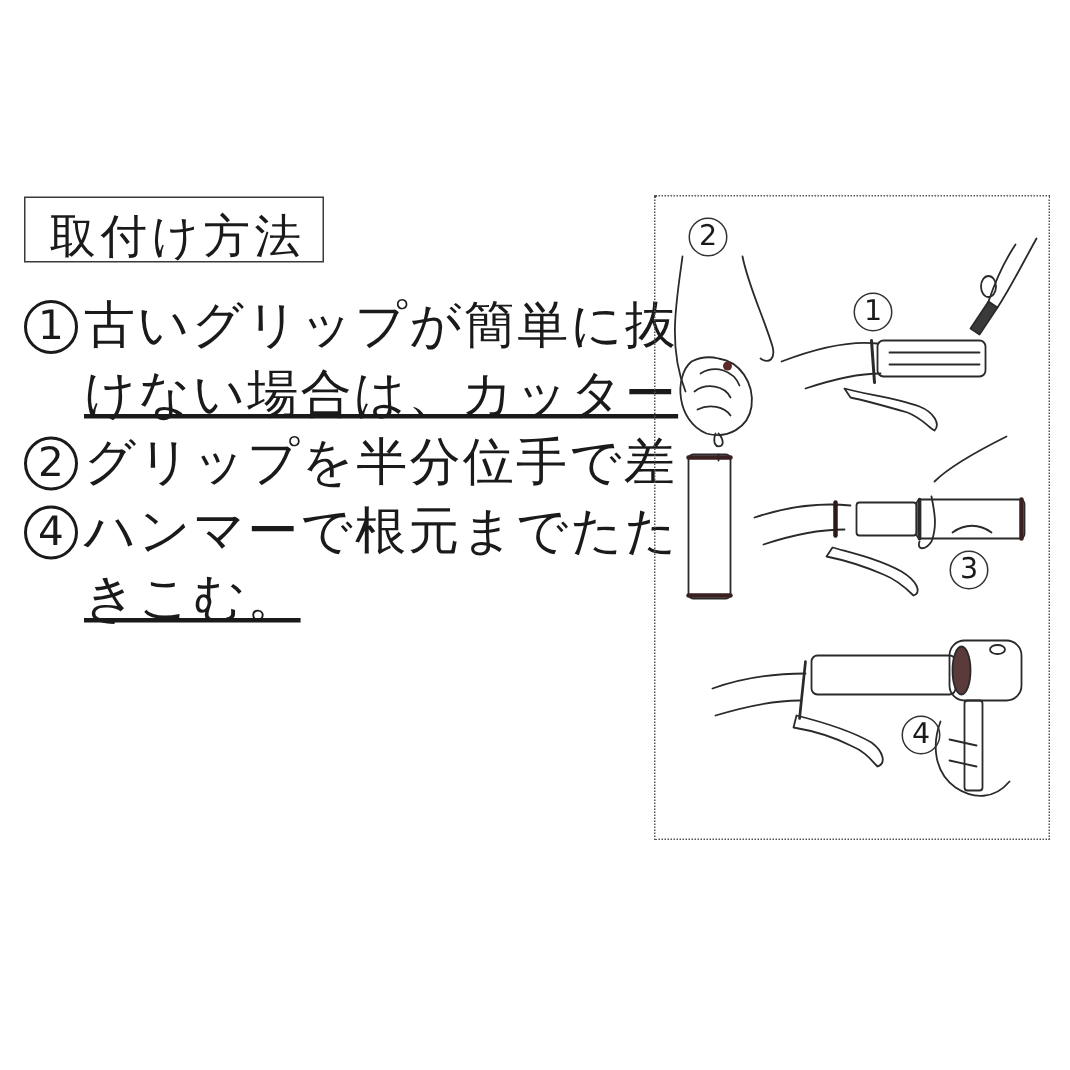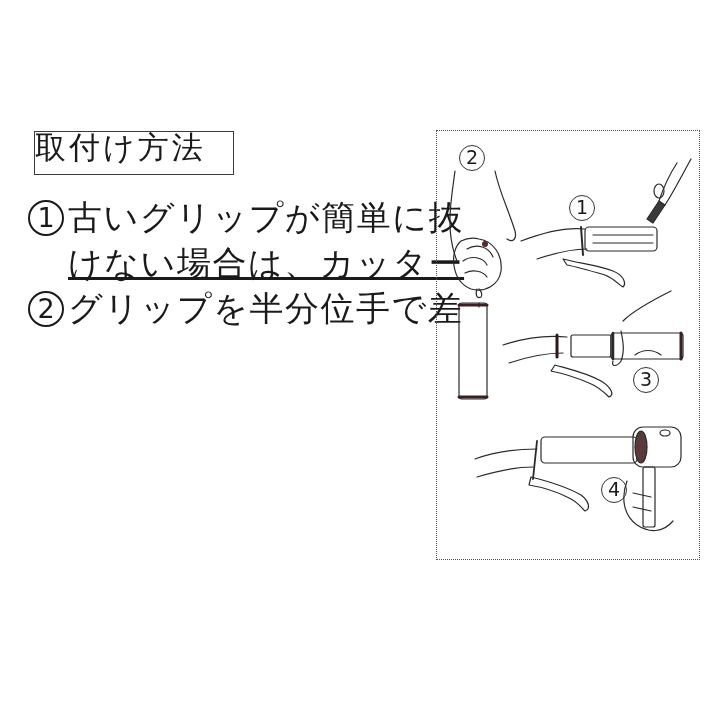--- a/index.html
+++ b/index.html
@@ -10,35 +10,36 @@
     body {
       width: 713px;
       height: 713px;
       position: relative;
       overflow: hidden;
       font-family: "DejaVu Sans", sans-serif;
       color: #1a1a1a;
     }
     .title-box {
       position: absolute;
-      left: 34px;
+      left: 16px;
       top: 131px;
       width: 200px;
       height: 44px;
       border: 1.5px solid #3a3a3a;
       box-sizing: border-box;
       display: flex;
-      align-items: flex-start;
+      align-items: flex-end;
+      padding-left: 16px;
       font-size: 31px;
       letter-spacing: 3px;
       line-height: 1;
     }
     .steps {
       position: absolute;
-      left: 28px;
+      left: 16px;
       top: 195px;
       width: 416px;
     }
     .step {
       margin: 0;
       padding: 0;
     }
     .line {
       display: block;
       height: 45.5px;
@@ -100,20 +101,24 @@
 </div>
 
 <div class="steps">
   <div class="step">
     <span class="line"><span class="num">1</span><span>古いグリップが簡単に抜</span></span>
     <span class="line cont">けない場合は、カッター</span>
   </div>
   <div class="step">
     <span class="line"><span class="num">2</span><span>グリップを半分位手で差</span></span>
   </div>
+  <div class="step">
+    <span class="line"><span class="num">4</span><span>ハンマーで根元までたた</span></span>
+    <span class="line cont">きこむ。</span>
+  </div>
 </div>
 
 <div class="panel">
   <svg width="264" height="430" viewBox="0 0 264 430" fill="none" stroke="#2a2a2a" stroke-width="1.2" stroke-linecap="round" stroke-linejoin="round">
 
     <g>
       <path d="M18 40 C14 70, 8 100, 20 130"></path>
       <path d="M58 40 C62 60, 72 80, 78 100 C80 108, 76 112, 70 108"></path>
       <path d="M24 110 C12 120, 14 150, 34 158 C48 162, 62 154, 64 140 C66 124, 56 110, 42 108 C34 106, 28 108, 24 110 Z"></path>
       <path d="M30 118 C40 112, 52 116, 56 126"></path>

